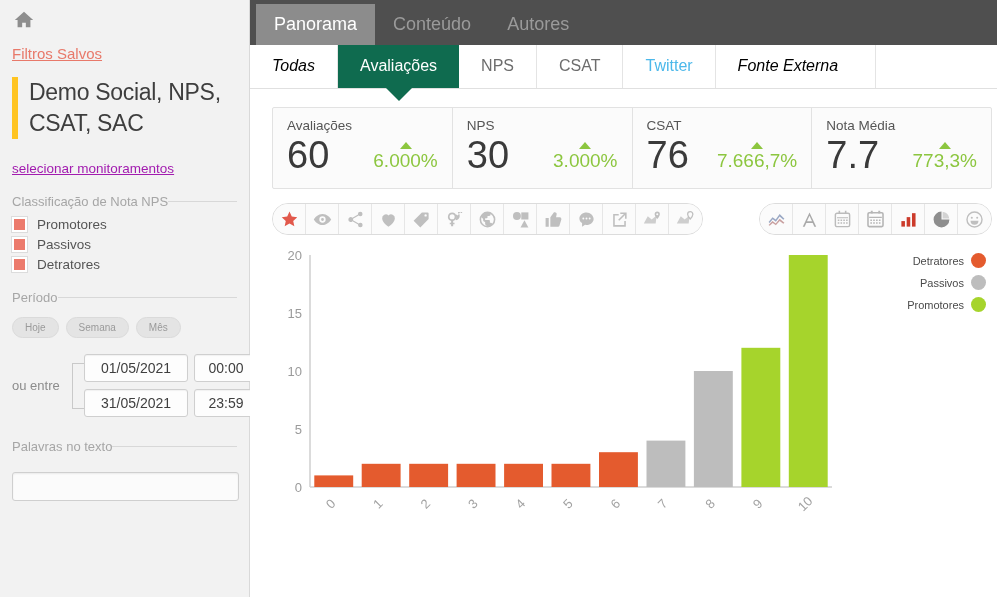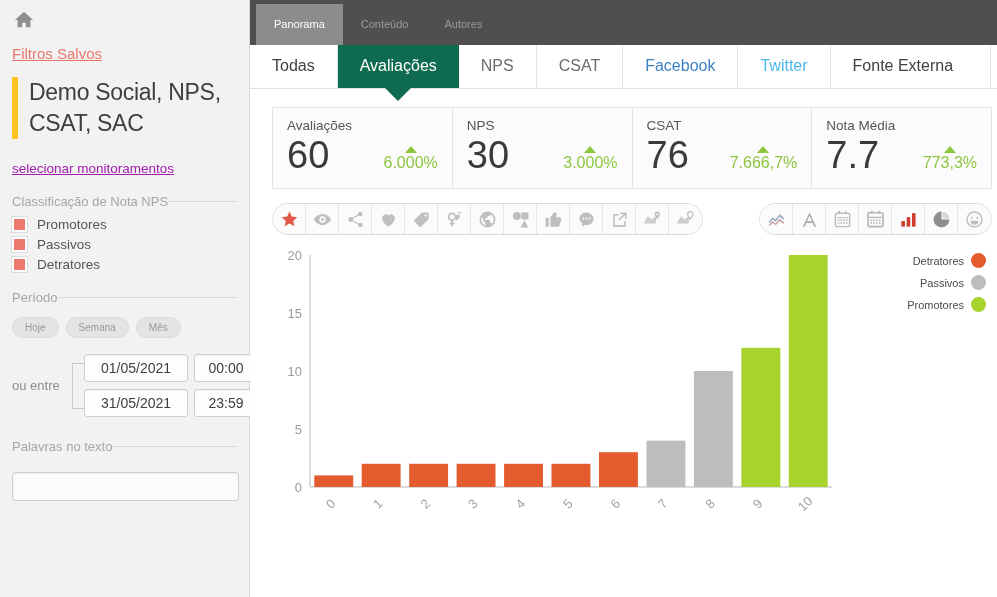--- a/index.html
+++ b/index.html
@@ -89,35 +89,35 @@
   }
 
   
   .main { flex: 1; position: relative; height: 597px; background: #fff; }
 
   .topbar {
     height: 45px; background: #4f4f4f; display: flex; align-items: flex-end;
     padding-left: 6px;
   }
   .topbar-tab {
-    font-size: 11px; color: #9a9a9a; padding: 10px 18px 11px 18px;
+    font-size: 18px; color: #9a9a9a; padding: 10px 18px 11px 18px;
     cursor: pointer; line-height: 20px;
   }
   .topbar-tab.active { background: #8c8c8c; color: #ffffff; }
 
   .subtabs {
     display: flex; flex-wrap: wrap; border-bottom: 1px solid #e0e0e0;
     background: #fff; position: relative;
   }
   .subtab {
     font-size: 16px; color: #6d6d6d; padding: 11px 22px 12px 22px;
     border-right: 1px solid #e4e4e4; cursor: pointer; position: relative;
     line-height: 20px; background:#fff;
   }
-  .subtab.muted { color: #404040; }
+  .subtab.muted { color: #000000; font-style: italic; }
   .subtab.blue { color: #3f82c4; }
   .subtab.lightblue { color: #4cb8ea; }
   .subtab.active {
     background: #0f6b4f; color: #ffffff; border-right: none;
   }
   .subtab.active::after {
     content: ""; position: absolute; left: 50%; bottom: -13px;
     margin-left: -13px; width: 0; height: 0;
     border-left: 13px solid transparent; border-right: 13px solid transparent;
     border-top: 13px solid #0f6b4f;
@@ -135,21 +135,21 @@
   .kpi:last-child { border-right: none; }
   .kpi-label { font-size: 13.5px; color: #555; margin-bottom: 1px; }
   .kpi-bottom { display: flex; align-items: flex-end; justify-content: space-between; }
   .kpi-value { font-size: 38px; color: #3a3a3a; line-height: 42px; font-weight: normal; }
   .kpi-delta { display: flex; flex-direction: column; align-items: center; padding-bottom: 4px;}
   .kpi-arrow {
     width: 0; height: 0; border-left: 6px solid transparent;
     border-right: 6px solid transparent; border-bottom: 7px solid #8cc63f;
     margin-bottom: 1px;
   }
-  .kpi-pct { font-size: 16px; color: #8cc63f; white-space: nowrap; }
+  .kpi-pct { font-size: 19px; color: #8cc63f; white-space: nowrap; }
 
   
   .toolbars { display: flex; justify-content: space-between; margin: 14px 18px 0 22px; }
   .tb {
     display: flex; background: #fafafa; border: 1px solid #dcdcdc;
     border-radius: 16px; overflow: hidden;
   }
   .tb-btn {
     width: 33px; height: 30px; display: flex; align-items: center; justify-content: center;
     border-right: 1px solid #e6e6e6; cursor: pointer; background: #fbfbfb;
@@ -253,21 +253,20 @@
       <div class="topbar-tab active">Panorama</div>
       <div class="topbar-tab">Conteúdo</div>
       <div class="topbar-tab">Autores</div>
     </div>
 
     <div class="subtabs">
       <div class="subtab muted">Todas</div>
       <div class="subtab active">Avaliações</div>
       <div class="subtab">NPS</div>
       <div class="subtab">CSAT</div>
-      <div class="subtab blue">Facebook</div>
       <div class="subtab lightblue">Twitter</div>
       <div class="subtab muted" style="flex-basis:100%;max-width:160px">Fonte Externa</div>
     </div>
 
     <div class="kpi-wrap">
       <div class="kpi">
         <div class="kpi-label">Avaliações</div>
         <div class="kpi-bottom">
           <div class="kpi-value">60</div>
           <div class="kpi-delta">

